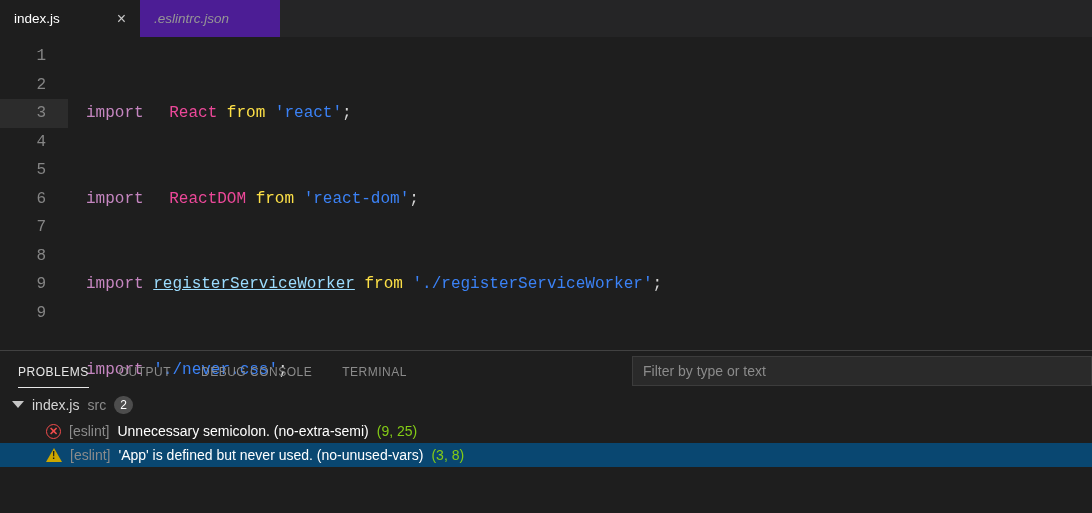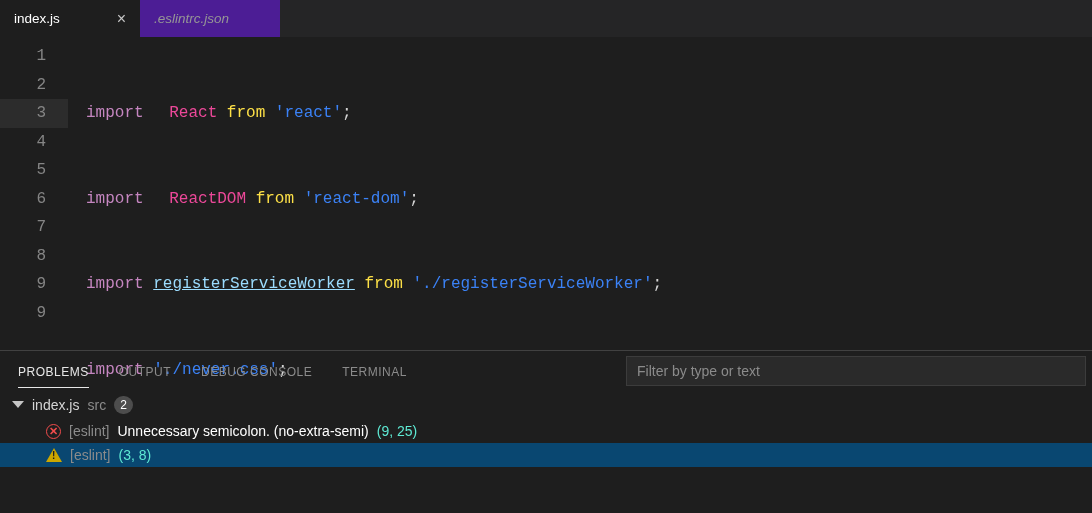--- a/index.html
+++ b/index.html
@@ -99,21 +99,20 @@
     }
     .panel-tab.active {
       color: #e7e7e7;
       border-bottom: 1px solid #e7e7e7;
     }
     .filter {
       width: 460px;
       height: 28px;
       background: #2a2a2a;
       border: 1px solid #3c3c3c;
-      margin-right: 6px;
       padding: 14px 10px;
       color: #bababa;
       font-size: 14px;
       display: flex;
       align-items: center;
     }
     .problem-file {
       display: flex;
       align-items: center;
       padding: 5px 12px;
@@ -167,21 +166,21 @@
     .ico-warn::after {
       content: "!";
       position: absolute;
       left: -2px; top: 2px;
       color: #1e1e1e;
       font-size: 10px;
       font-weight: bold;
     }
     .dim { color: #8b8b8b; }
     .msg { color: #ffffff; }
-    .src { color: #5eead4; }
+    .src { color: #84cc16; }
   </style>
 </head>
 <body>
 
 <div class="tabs">
   <div class="tab active">
     <span>index.js</span>
     <span class="close">×</span>
   </div>
   <div class="tab">
@@ -238,15 +237,16 @@
   <div class="problem-row">
     <span class="ico-err">✕</span>
     <span class="dim">[eslint]</span>
     <span class="msg">Unnecessary semicolon. (no-extra-semi)</span>
     <span class="src">(9, 25)</span>
   </div>
 
   <div class="problem-row selected">
     <span class="ico-warn"></span>
     <span class="dim">[eslint]</span>
+    <span class="msg">'App' is defined but never used. (no-unused-vars)</span>
     <span class="src">(3, 8)</span>
   </div>
 </div>
 
 </body></html>

